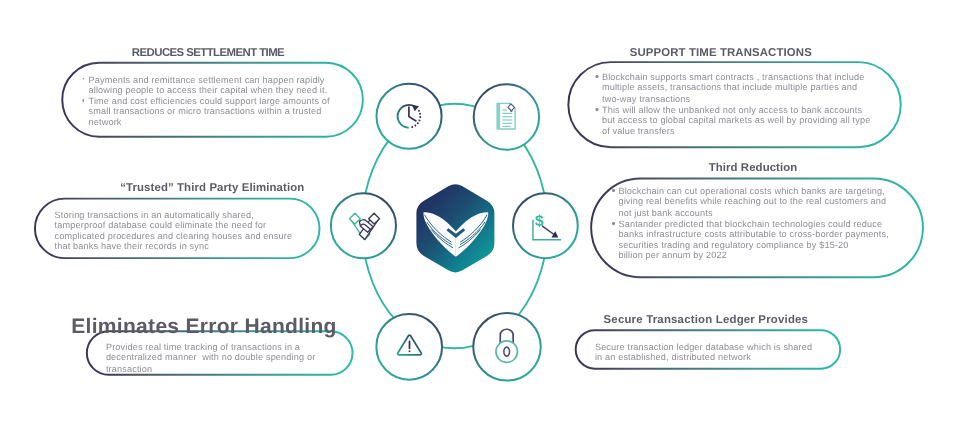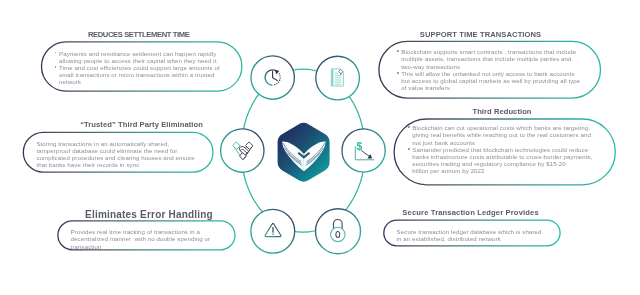--- a/index.html
+++ b/index.html
@@ -195,21 +195,21 @@
   <div class="card-title" style="left:118.54px;top:120.30px;font-size:7.60px;letter-spacing:0.077px;margin-left:23px;">“Trusted” Third Party Elimination</div>
   <div class="body" style="left:36.40px;top:139.80px;">
     <div class="para">
       <div class="tline">Storing transactions in an automatically shared,</div>
       <div class="tline">tamperproof database could eliminate the need for</div>
       <div class="tline">complicated procedures and clearing houses and ensure</div>
       <div class="tline">that banks have their records in sync</div>
     </div>
   </div>
 
-  <div class="card-title" style="left:149px;top:208.60px;font-size:10px;letter-spacing:0.201px;">Eliminates Error Handling</div>
+  <div class="card-title" style="left:136px;top:208.60px;font-size:14px;letter-spacing:0.201px;">Eliminates Error Handling</div>
   <div class="body" style="left:70.60px;top:228.20px;">
     <div class="para">
       <div class="tline">Provides real time tracking of transactions in a</div>
       <div class="tline">decentralized manner  with no double spending or</div>
       <div class="tline">transaction</div>
     </div>
   </div>
 
   <div class="card-title" style="left:480.54px;top:29.60px;font-size:7.60px;letter-spacing:0.082px;">SUPPORT TIME TRANSACTIONS</div>
   <div class="body" style="left:401.30px;top:48.20px;">

